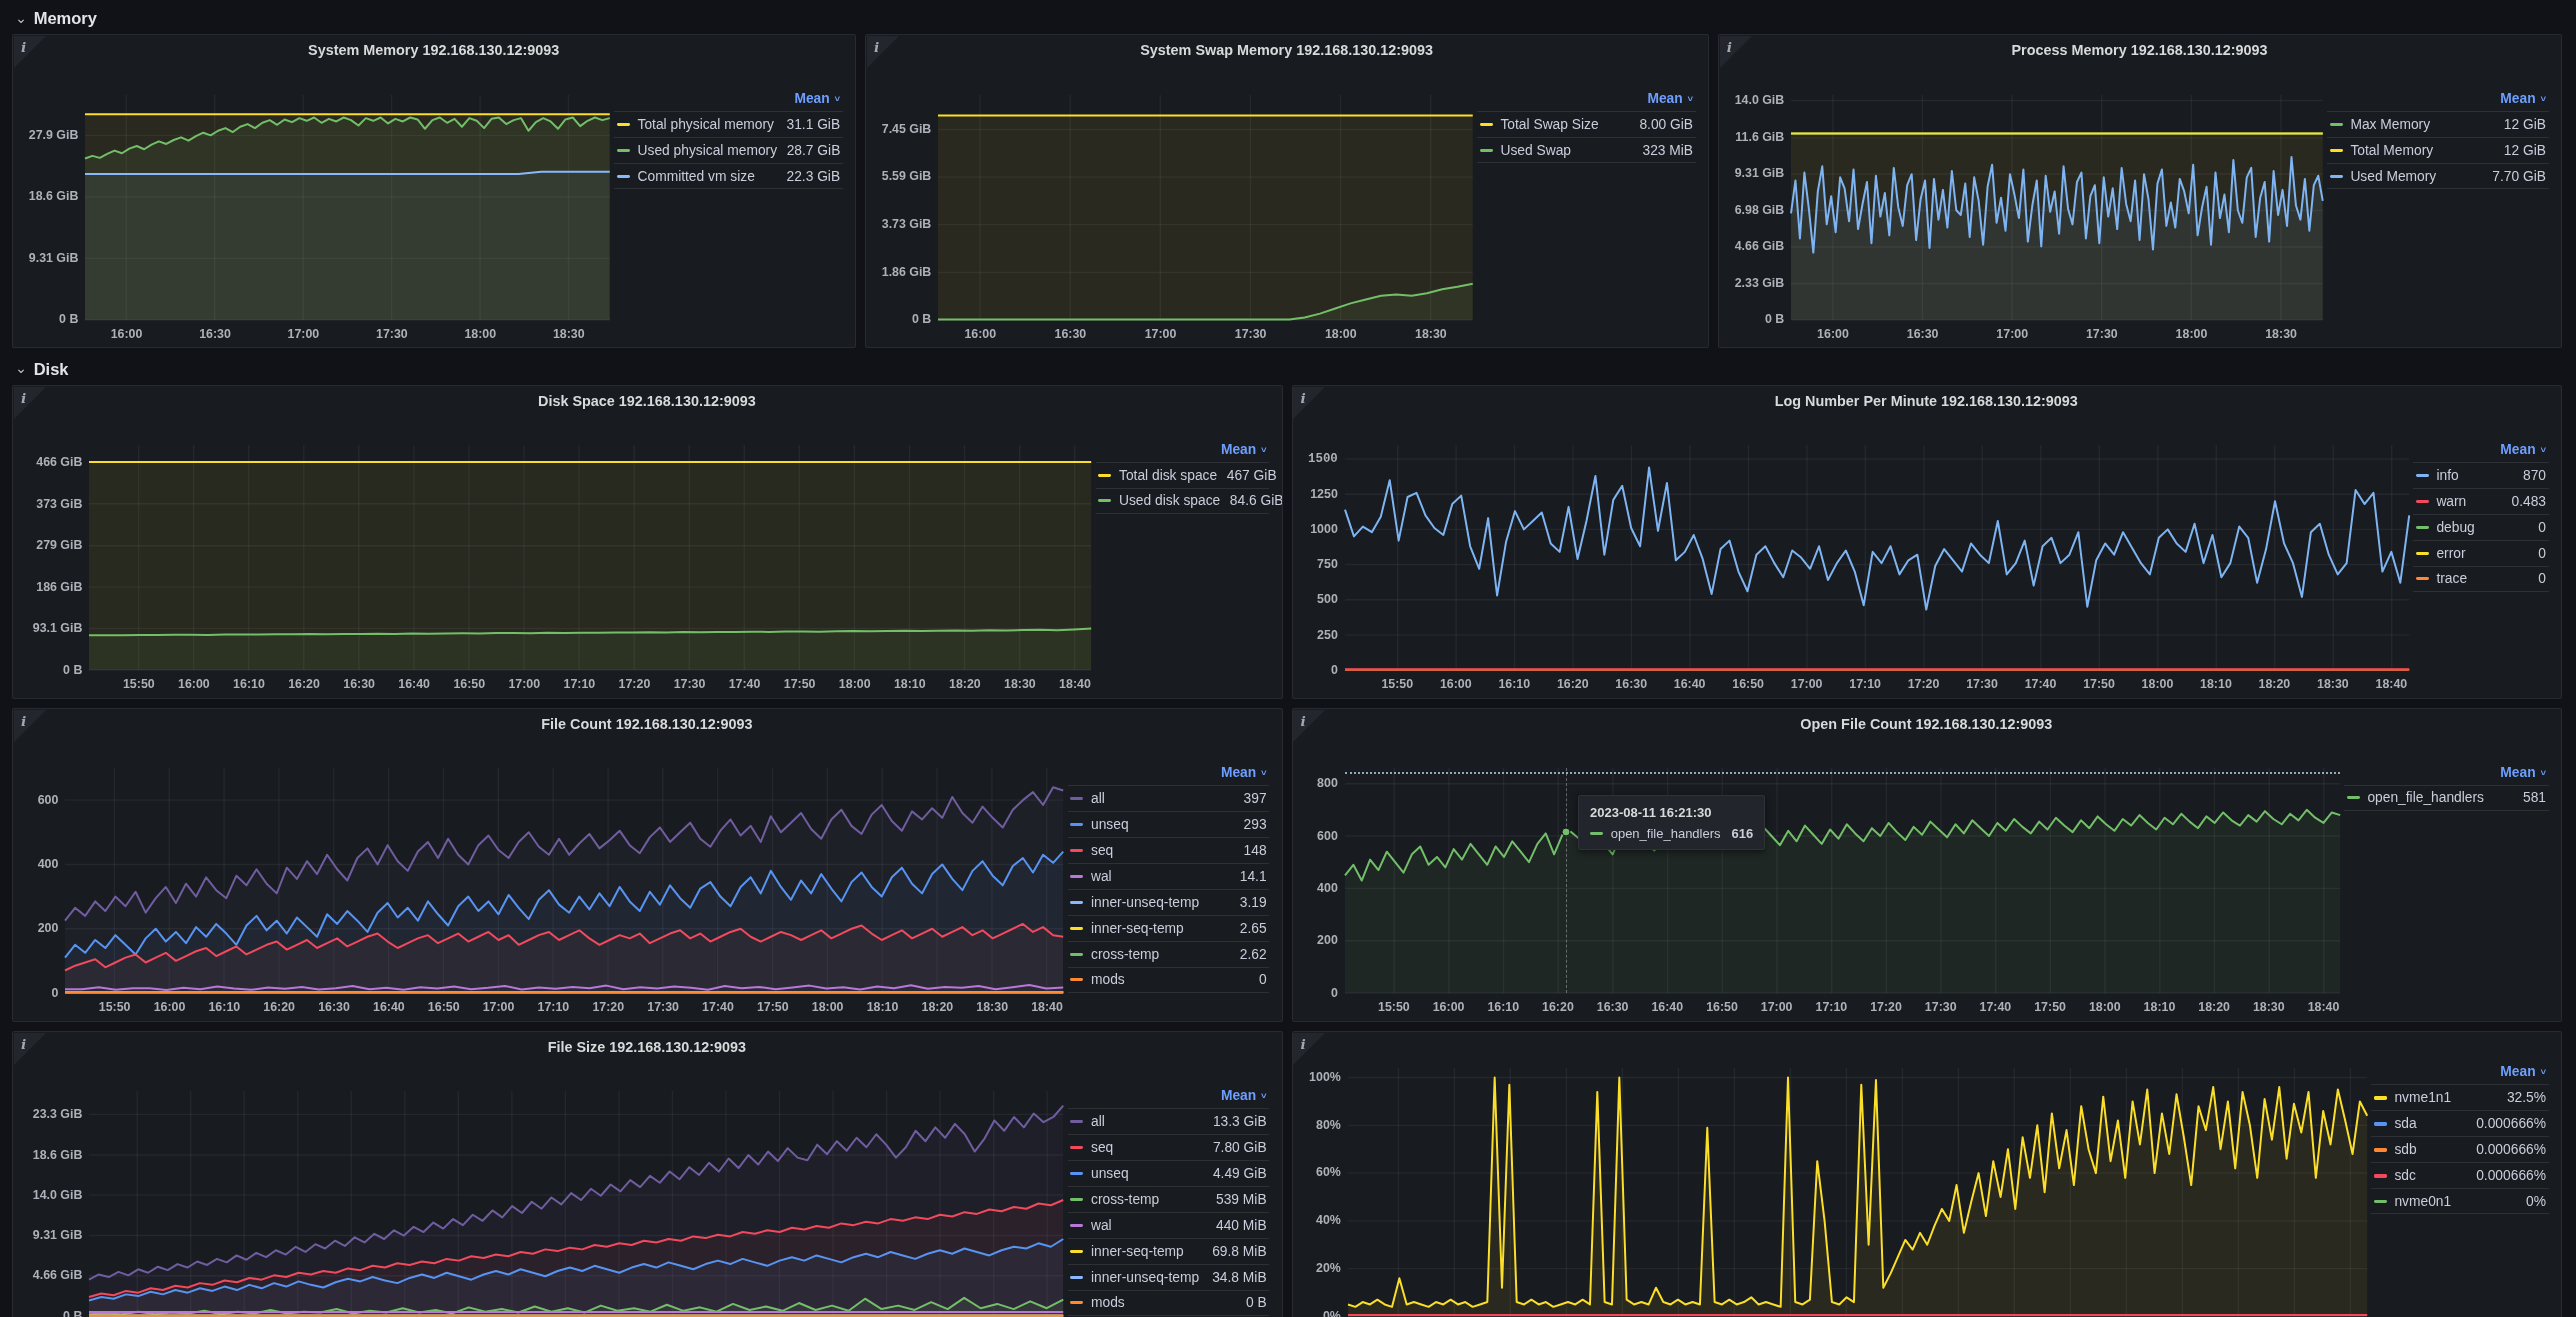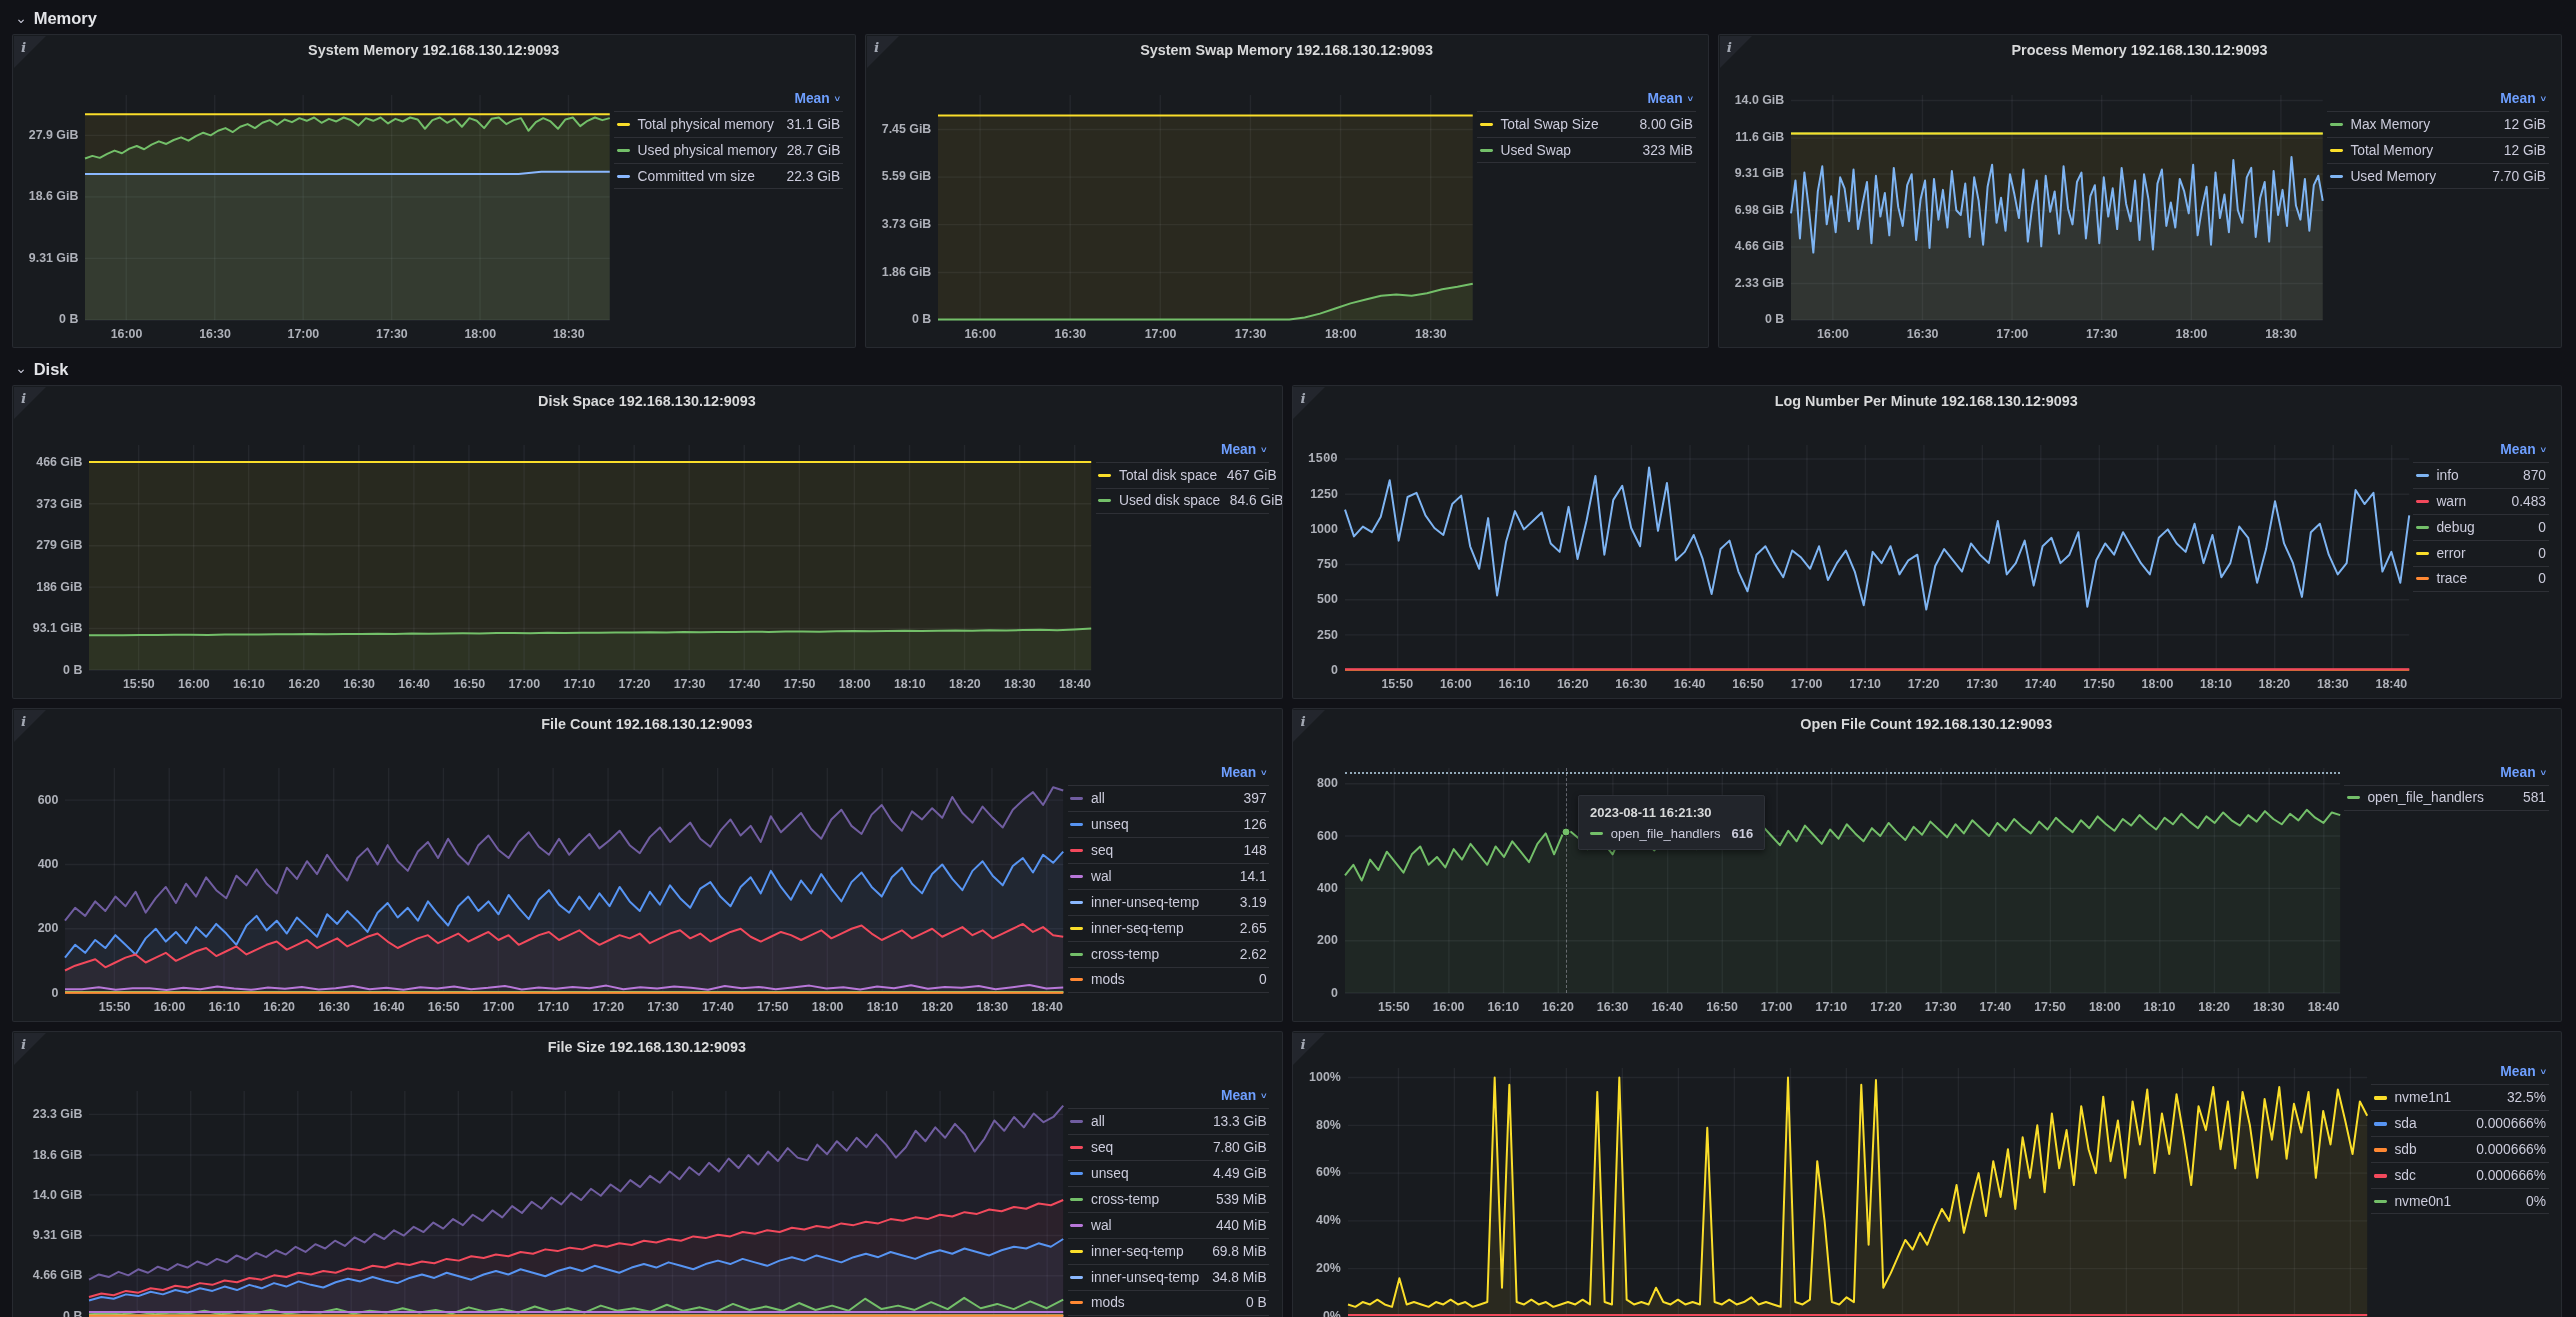--- a/index.html
+++ b/index.html
@@ -525,21 +525,21 @@
               <span class="legend-chevron">˅</span>
             </div>
             <div class="legend-row">
               <span class="swatch" style="background: rgb(112, 93, 160);"></span>
               <span class="legend-label">all</span>
               <span class="legend-value">397</span>
             </div>
             <div class="legend-row">
               <span class="swatch" style="background: rgb(87, 148, 242);"></span>
               <span class="legend-label">unseq</span>
-              <span class="legend-value">126</span>
+              <span class="legend-value">293</span>
             </div>
             <div class="legend-row">
               <span class="swatch" style="background: rgb(242, 73, 92);"></span>
               <span class="legend-label">seq</span>
               <span class="legend-value">148</span>
             </div>
             <div class="legend-row">
               <span class="swatch" style="background: rgb(184, 119, 217);"></span>
               <span class="legend-label">wal</span>
               <span class="legend-value">14.1</span>

